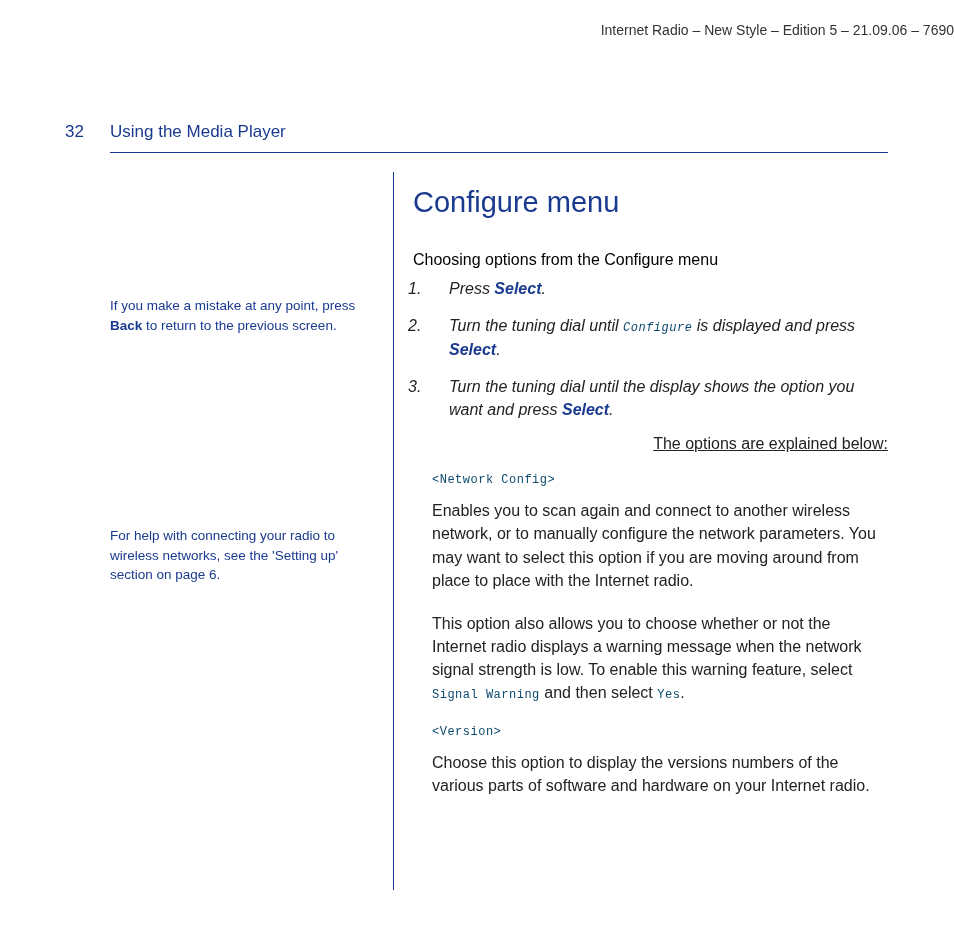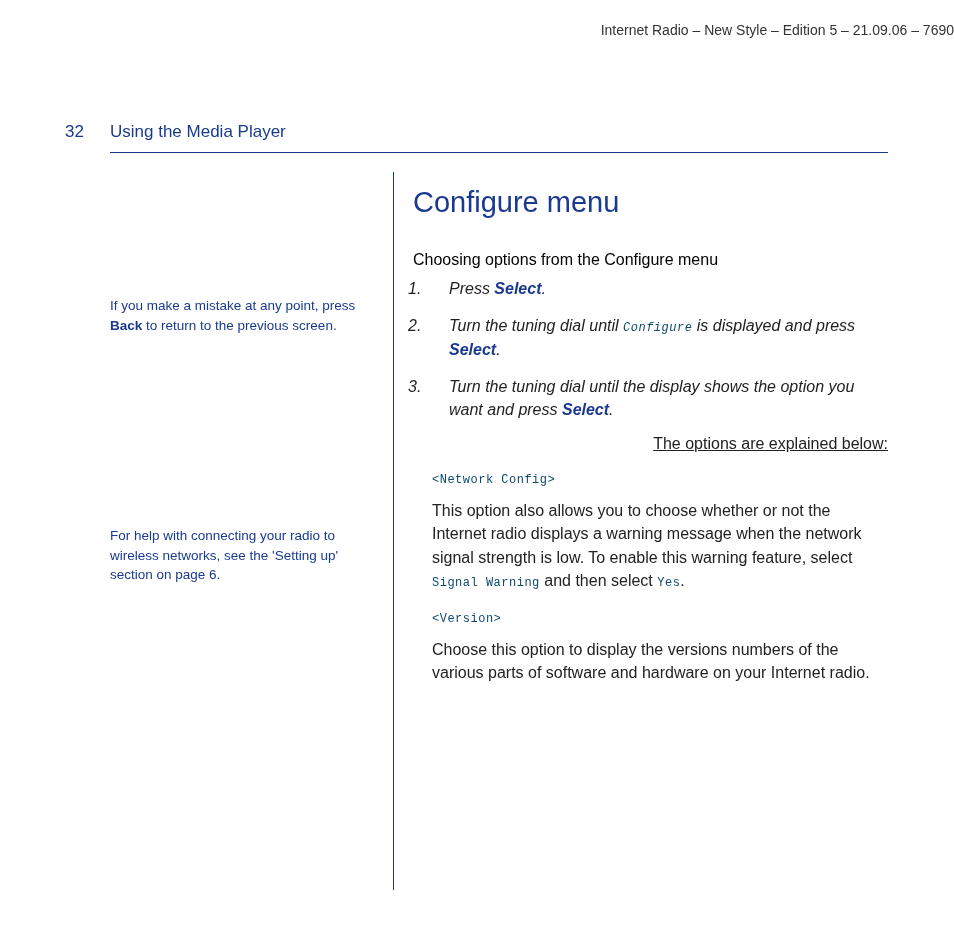--- a/index.html
+++ b/index.html
@@ -171,20 +171,21 @@
     </li>
     <li>
       <span>Turn the tuning dial until the display shows the option you want and press </span><span class="select-bold">Select</span><span>.</span>
     </li>
   </ol>
 
   <div class="body-indent">
     <p class="explain">The options are explained below:</p>
 
     <span class="lcd lcd-head">&lt;Network Config&gt;</span>
+    <p class="para">Enables you to scan again and connect to another wireless network, or to manually configure the network parameters. You may want to select this option if you are moving around from place to place with the Internet radio.</p>
     <p class="para">
       <span>This option also allows you to choose whether or not the Internet radio displays a warning message when the network signal strength is low. To enable this warning feature, select </span><span class="lcd">Signal Warning</span><span> and then select </span><span class="lcd">Yes</span><span>.</span>
     </p>
 
     <span class="lcd lcd-head">&lt;Version&gt;</span>
     <p class="para">Choose this option to display the versions numbers of the various parts of software and hardware on your Internet radio.</p>
   </div>
 </div>
 
 </body></html>

